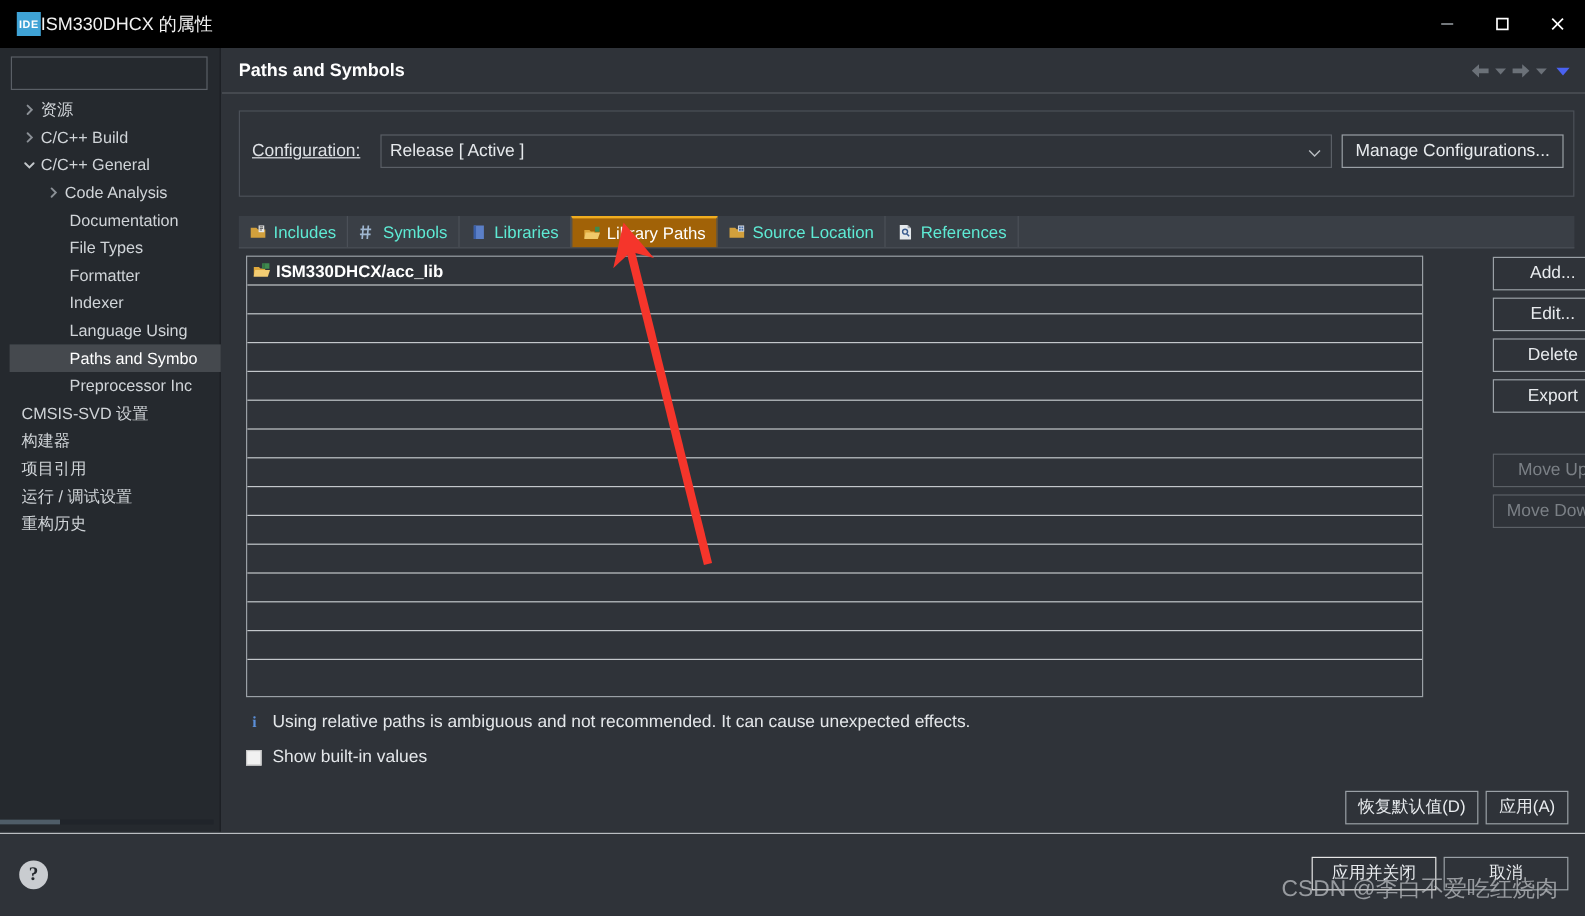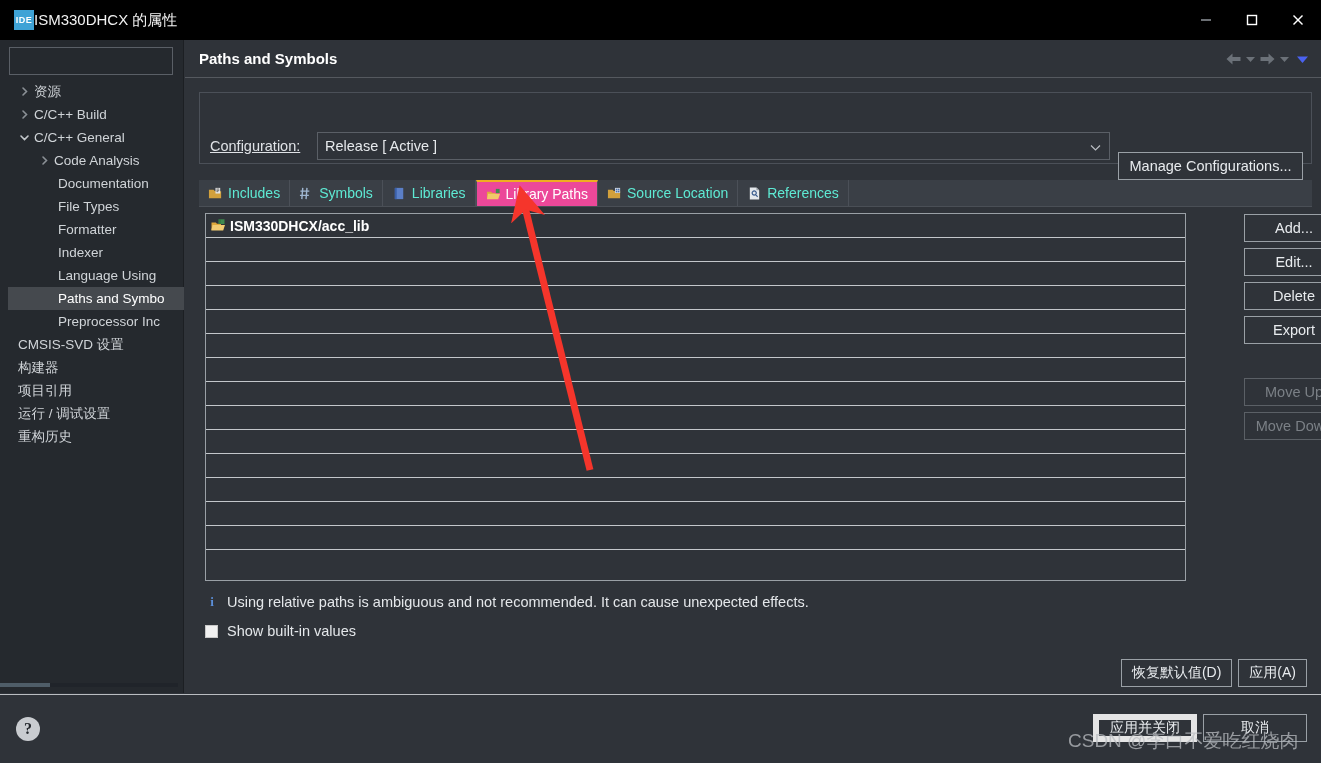--- a/index.html
+++ b/index.html
@@ -158,40 +158,39 @@
   .btn-manage {
     margin-left: 8px;
     height: 28px;
     min-width: 185px;
     padding: 0 10px;
     background: #2f3339;
     border: 1px solid #9aa0a6;
     color: #e8ebee; font-size: 14.5px;
     display: flex; align-items: center; justify-content: center;
     white-space: nowrap;
-    margin-top: 40px;
   }
 
   
   .tabs {
     position: absolute; left: 14px; top: 140px;
     width: 1113px; height: 27px;
     background: #3a3f46;
     display: flex; align-items: stretch;
     border-bottom: 1px solid #4a4f56;
   }
   .tab {
     display: flex; align-items: center; gap: 5px;
     padding: 0 9px;
     color: #5eead4; font-size: 14px;
     border-right: 1px solid #4b5058;
     white-space: nowrap;
   }
   .tab.active {
-    background: #ec4899;
+    background: #a16207;
     color: #ffffff;
     border-top: 2px solid #f0ad20;
     border-right: 1px solid #4b5058;
     border-left: 1px solid #4b5058;
     padding-top: 0;
   }
   .tab .ticon { width: 15px; height: 15px; display: flex; align-items: center; justify-content: center; }
   .tab .ticon svg { display: block; }
   .tabs-fill { flex: 1; }
 
@@ -306,21 +305,21 @@
     height: 28px;
     min-width: 104px;
     padding: 0 10px;
     background: #2f3339;
     border: 1px solid #9aa0a6;
     color: #e8ebee; font-size: 14px;
     display: flex; align-items: center; justify-content: center;
     white-space: nowrap;
   }
   .fbtn.default {
-    border: 6px solid #e5e5e5;
+    border: 1px solid #e5e5e5;
   }
 
   
   .annotation {
     position: absolute; left: 0; top: 0;
     width: 1321px; height: 763px;
     pointer-events: none;
   }
 
   

